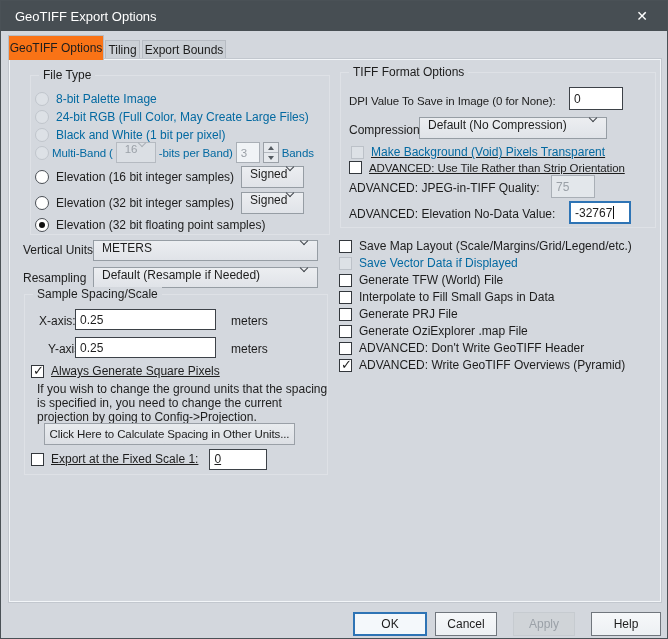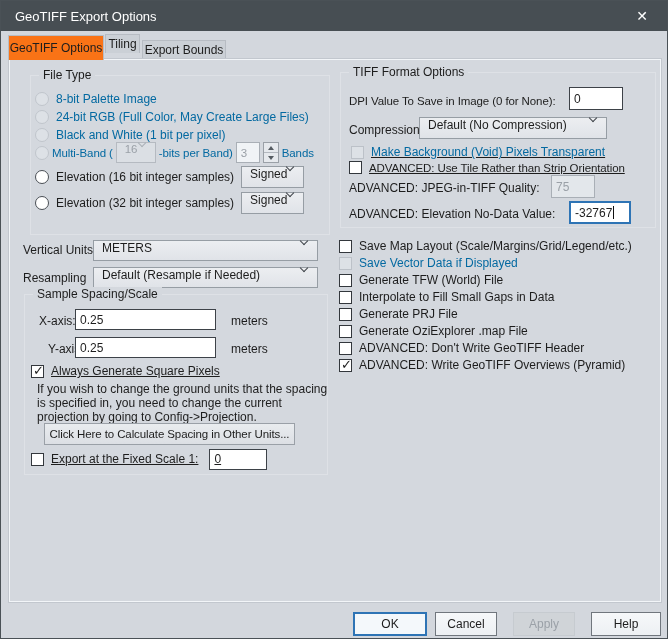--- a/index.html
+++ b/index.html
@@ -10,21 +10,21 @@
   
   .titlebar { position:absolute; left:0; top:0; width:100%; height:30px; background:#474e53;
               display:flex; align-items:center; padding:0 14px; }
   .title { color:#ffffff; font-size:13px; }
   .close { margin-left:auto; color:#ffffff; font-size:14px; width:22px; text-align:center; cursor:default; }
 
   
   .tab { position:absolute; display:flex; align-items:center; justify-content:center;
          border:1px solid #b7bcc3; border-bottom:none; background:#cbd0d6; font-size:12px; }
   .tab-active { left:7px; top:34px; width:96px; height:25px; background:#f97316; z-index:3; }
-  .tab-2 { left:104px; top:33px; width:35px; height:19px; }
+  .tab-2 { left:104px; top:39px; width:35px; height:19px; }
   .tab-3 { left:141px; top:39px; width:84px; height:19px; }
 
   
   .page { position:absolute; left:8px; top:58px; width:652px; height:543px;
           background:#d4d8de; border:1px solid #f2f5f8; outline:1px solid #c2c7ce; z-index:2; }
 
   
   .group { position:absolute; border:1px solid #dee1e6; }
   .legend { position:absolute; top:-8px; left:8px; background:#d4d8de; padding:0 4px; white-space:nowrap; }
 
@@ -141,20 +141,24 @@
         </div>
       </div>
       <div class="rrow" style="top:116px; width:256px;">
         <span class="rad"></span>
         <span>Elevation (32 bit integer samples)</span>
         <div class="combo inline" style="width:74px; height:22px; margin-left:auto;">
           <span>Signed</span>
           <span class="chev"></span>
         </div>
       </div>
+      <div class="rrow" style="top:142px;">
+        <span class="rad selected"></span>
+        <span>Elevation (32 bit floating point samples)</span>
+      </div>
     </div>
 
     <div class="group" style="left:330px; top:12px; width:316px; height:156px;">
       <span class="legend">TIFF Format Options</span>
 
       <span class="lbl fs11" style="left:8px; top:21px;">DPI Value To Save in Image (0 for None):</span>
       <div class="edit dark" style="left:228px; top:14px; width:54px; height:23px;">0</div>
 
       <span class="lbl" style="left:8px; top:50px;">Compression:</span>
       <div class="combo" style="left:78px; top:44px; width:188px; height:22px;">

